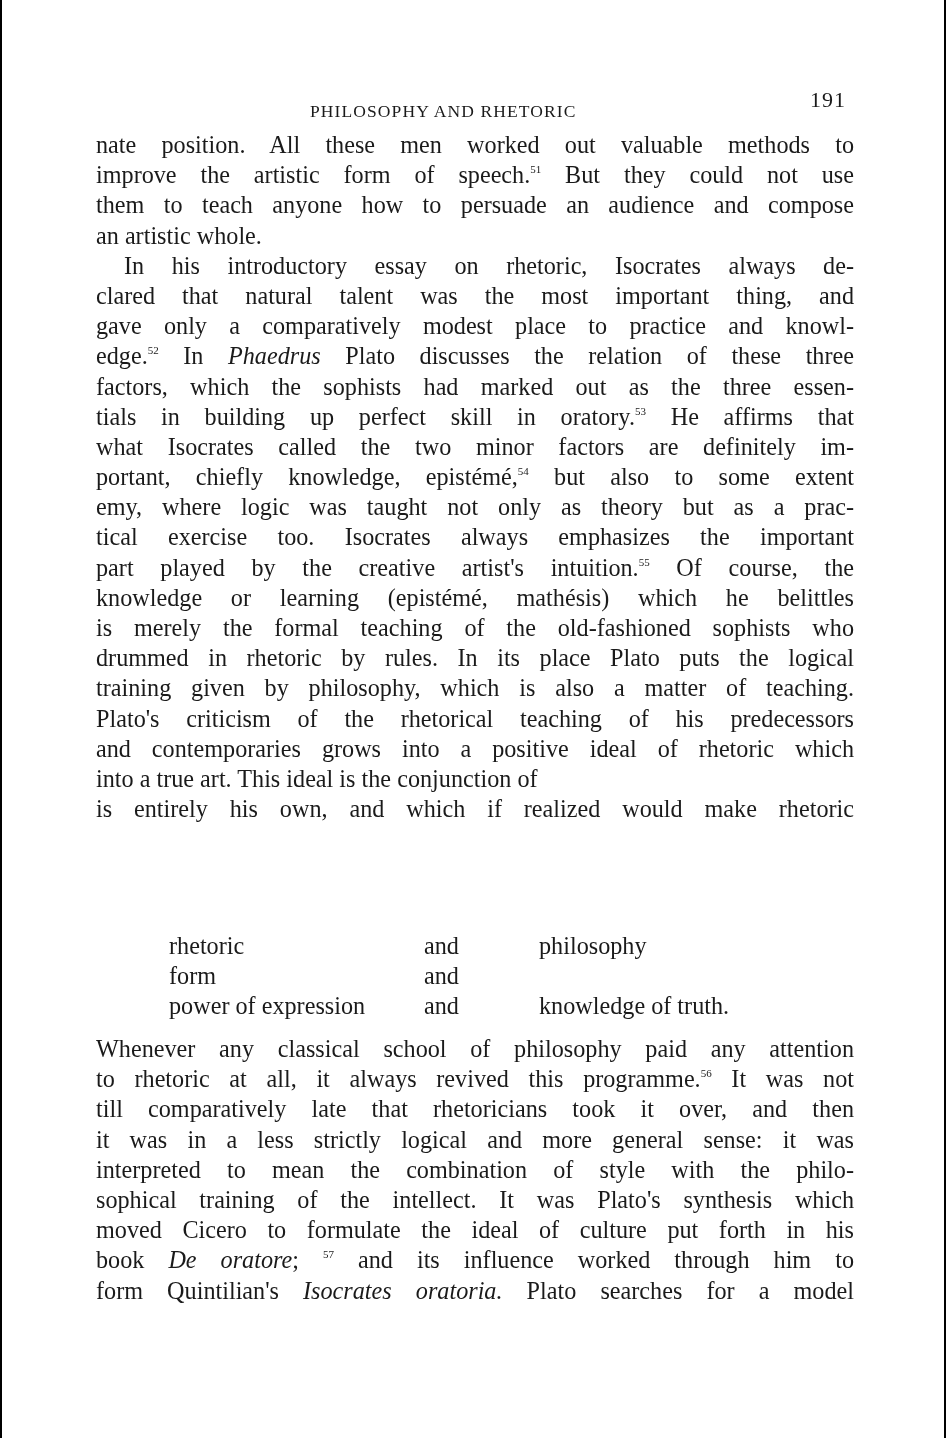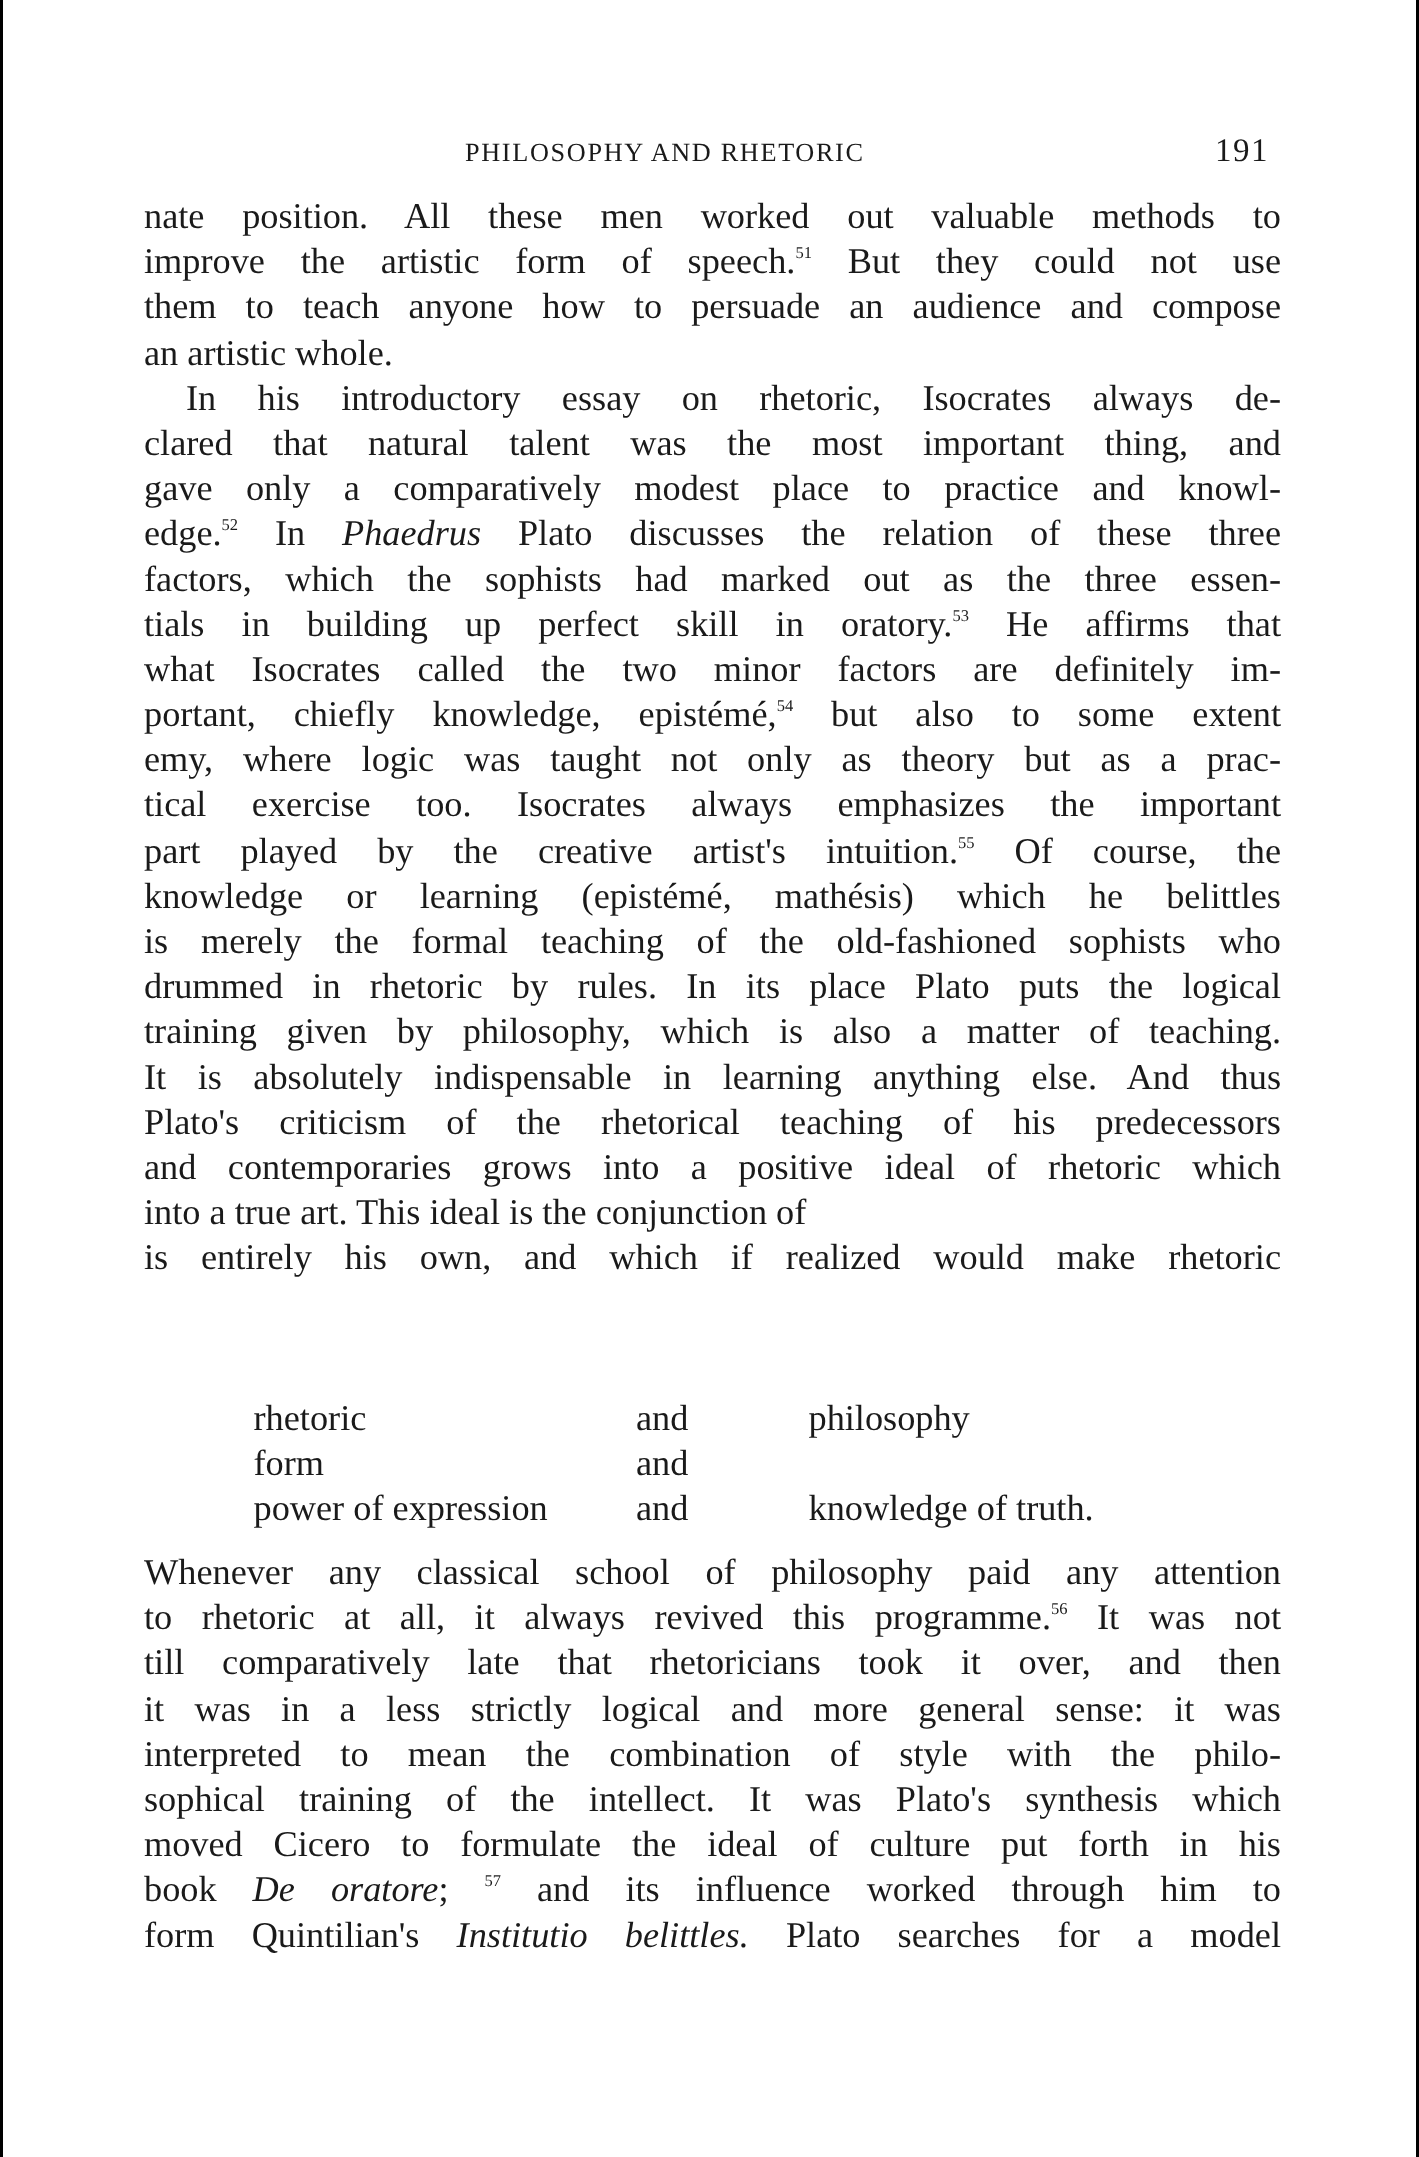--- a/index.html
+++ b/index.html
@@ -10,21 +10,21 @@
       border-left: 2px solid #000;
       border-right: 2px solid #000;
       box-sizing: border-box;
       font-family: "Liberation Serif", "DejaVu Serif", serif;
       color: #1a1a1a;
     }
     .running-head {
       position: absolute; top: 89px; left: 0; width: 946px; height: 26px;
     }
     .running-title {
-      position: absolute; left: 308px; top: 2px;
+      position: absolute; left: 308px; top: 12px;
       font-size: 17.5px; letter-spacing: 1.1px;
     }
     .page-number {
       position: absolute; left: 808px; top: -2px;
       font-size: 22px; letter-spacing: 1px;
     }
     .body-text { position: absolute; left: 94px; top: 130px; width: 758px; }
     .line {
       height: 30.2px; line-height: 30.2px; font-size: 24.2px;
       white-space: nowrap; text-align: justify; text-align-last: justify;
@@ -63,21 +63,20 @@
       <div class="line"><span>tials in building up perfect skill in oratory.</span><sup>53</sup><span> He affirms that</span></div>
       <div class="line"><span>what Isocrates called the two minor factors are definitely im-</span></div>
       <div class="line"><span>portant, chiefly knowledge, epistémé,</span><sup>54</sup><span> but also to some extent</span></div>
       <div class="line"><span>emy, where logic was taught not only as theory but as a prac-</span></div>
       <div class="line"><span>tical exercise too. Isocrates always emphasizes the important</span></div>
       <div class="line"><span>part played by the creative artist's intuition.</span><sup>55</sup><span> Of course, the</span></div>
       <div class="line"><span>knowledge or learning (epistémé, mathésis) which he belittles</span></div>
       <div class="line"><span>is merely the formal teaching of the old-fashioned sophists who</span></div>
       <div class="line"><span>drummed in rhetoric by rules. In its place Plato puts the logical</span></div>
       <div class="line"><span>training given by philosophy, which is also a matter of teaching.</span></div>
-      <div class="line"><span>It is absolutely indispensable in learning anything else. And thus</span></div>
       <div class="line"><span>Plato's criticism of the rhetorical teaching of his predecessors</span></div>
       <div class="line"><span>and contemporaries grows into a positive ideal of rhetoric which</span></div>
       <div class="line last"><span>into a true art. This ideal is the conjunction of</span></div>
       <div class="line"><span>is entirely his own, and which if realized would make rhetoric</span></div>
     </div>
 
   <div class="conj-table" id="conj">
       <div class="conj-row">
         <span class="conj-left">rhetoric</span>
         <span class="conj-mid">and</span>
@@ -96,15 +95,15 @@
 
   <div class="body-text-2" id="block2">
       <div class="line"><span>Whenever any classical school of philosophy paid any attention</span></div>
       <div class="line"><span>to rhetoric at all, it always revived this programme.</span><sup>56</sup><span> It was not</span></div>
       <div class="line"><span>till comparatively late that rhetoricians took it over, and then</span></div>
       <div class="line"><span>it was in a less strictly logical and more general sense: it was</span></div>
       <div class="line"><span>interpreted to mean the combination of style with the philo-</span></div>
       <div class="line"><span>sophical training of the intellect. It was Plato's synthesis which</span></div>
       <div class="line"><span>moved Cicero to formulate the ideal of culture put forth in his</span></div>
       <div class="line"><span>book </span><i>De oratore</i><span>; </span><sup>57</sup><span> and its influence worked through him to</span></div>
-      <div class="line"><span>form Quintilian's </span><i>Institutio belittles.</i><span> Plato searches for a model</span></div>
+      <div class="line"><span>form Quintilian's </span><i>Isocrates oratoria.</i><span> Plato searches for a model</span></div>
     </div>
 </div>
 
 </body></html>

